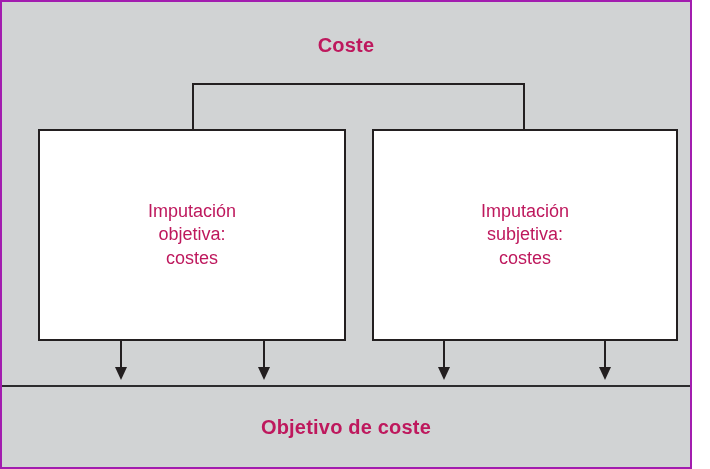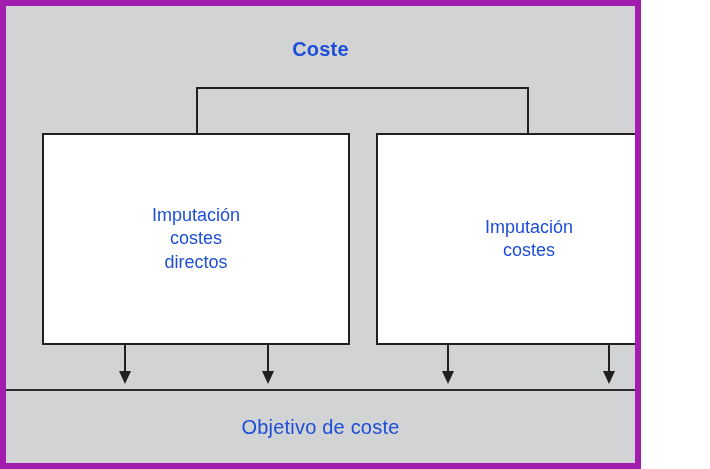--- a/index.html
+++ b/index.html
@@ -3,25 +3,25 @@
 <meta charset="utf-8">
 <style>
   * { margin: 0; padding: 0; box-sizing: border-box; }
   html, body {
     width: 710px; height: 469px;
     font-family: "Liberation Sans", sans-serif;
     background: #ffffff;
   }
   .canvas {
     position: relative;
-    width: 641px; height: 469px;
+    width: 692px; height: 469px;
     background: #d1d3d4;
-    border: 6px solid #a21caf;
+    border: 2px solid #a21caf;
     overflow: hidden;
-    color: #1d4ed8;
+    color: #be185d;
   }
   .title {
     position: absolute;
     top: 32px; left: 0; right: 0;
     text-align: center;
     font-size: 20px;
     font-weight: bold;
     letter-spacing: 0.2px;
   }
   .line { position: absolute; background: #231f20; }
@@ -76,43 +76,44 @@
   }
   .footer-band {
     position: absolute;
     top: 385px; left: 0; right: 0; bottom: 0;
     display: flex;
     align-items: center;
     justify-content: center;
   }
   .footer-label {
     font-size: 20px;
-    font-weight: normal;
+    font-weight: bold;
     letter-spacing: 0.2px;
   }
 </style>
 </head>
 <body>
 
 <div class="canvas">
 
   <div class="title">Coste</div>
 
   <div class="line bracket-h"></div>
   <div class="line bracket-v-left"></div>
   <div class="line bracket-v-right"></div>
 
   <div class="node-box left">
     <span>Imputación</span>
+    <span>objetiva:</span>
     <span class="italic">costes</span>
-    <span class="italic">directos</span>
   </div>
 
   <div class="node-box right">
     <span>Imputación</span>
+    <span>subjetiva:</span>
     <span class="italic">costes</span>
   </div>
 
   <div class="arrow a1">
     <div class="shaft"></div>
     <div class="head"></div>
   </div>
   <div class="arrow a2">
     <div class="shaft"></div>
     <div class="head"></div>

